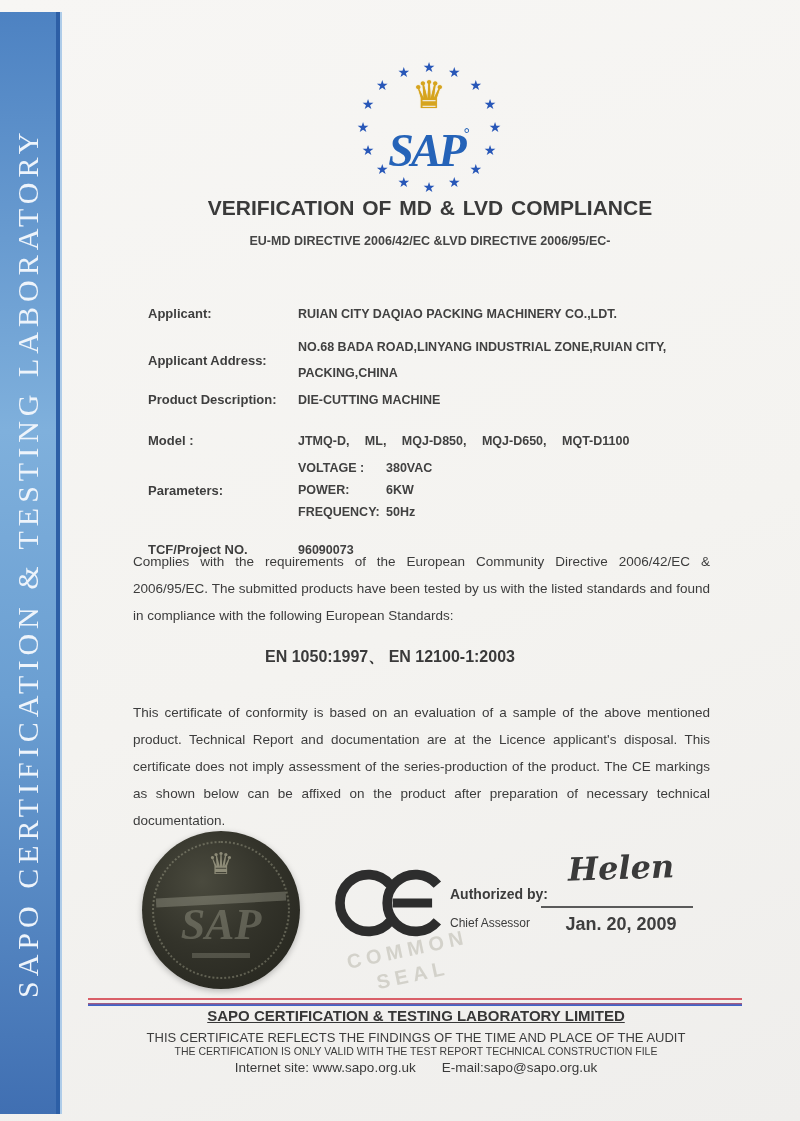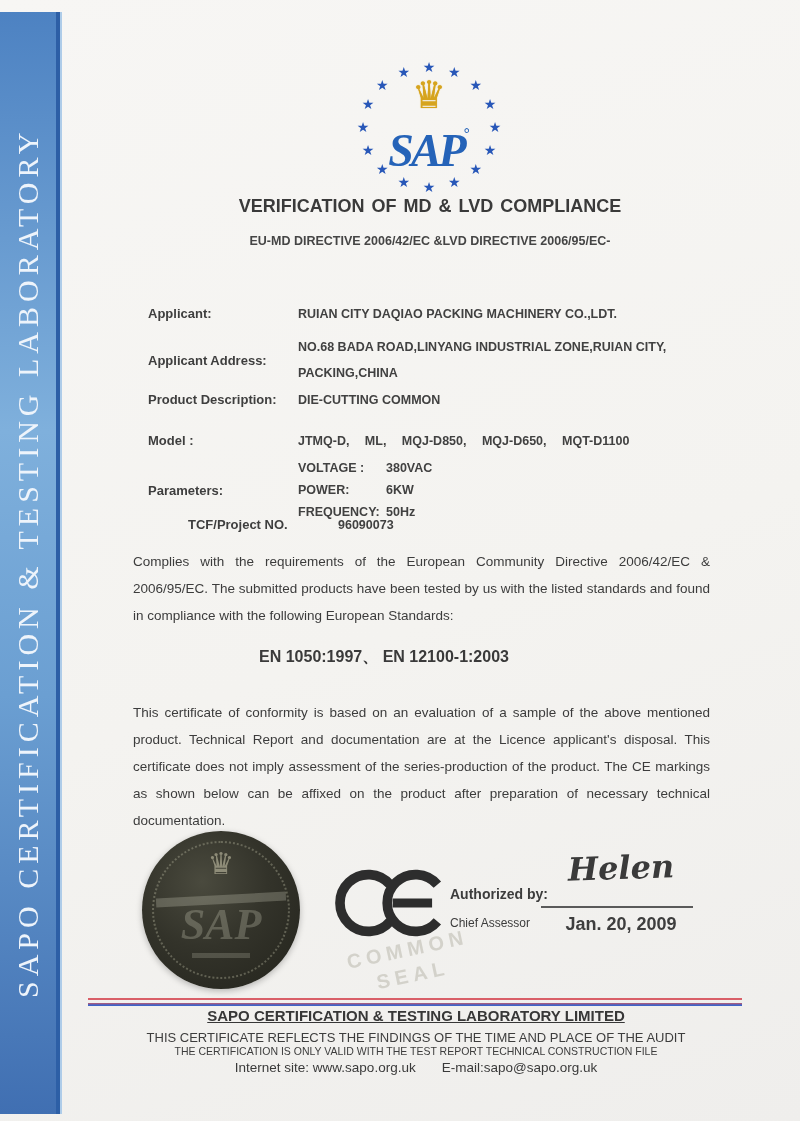--- a/index.html
+++ b/index.html
@@ -26,38 +26,38 @@
   
   .logo{position:absolute;left:356px;top:62px;width:146px;height:130px;}
   .lstar{position:absolute;font-size:14px;color:var(--star-blue);transform:translate(-50%,-50%);line-height:1;}
   .crown{position:absolute;left:50%;top:14px;transform:translateX(-50%);font-size:38px;line-height:1;color:var(--crown-gold);text-shadow:0 0 1px var(--crown-gold);}
   .sap{position:absolute;left:50%;top:64px;transform:translateX(-50%);
     font-family:"Liberation Serif","DejaVu Serif",serif;font-style:italic;font-weight:bold;
     font-size:46px;line-height:1;color:var(--logo-blue);letter-spacing:-3px;}
   .sap .ring{font-size:15px;font-style:normal;vertical-align:28px;letter-spacing:0;}
   
   .title{position:absolute;left:150px;top:196px;width:560px;text-align:center;
-    font-size:18px;font-weight:bold;color:var(--ink);word-spacing:2px;}
+    font-size:21px;font-weight:bold;color:var(--ink);word-spacing:2px;}
   .directive{position:absolute;left:150px;top:234px;width:560px;text-align:center;
     font-size:12.5px;font-weight:bold;color:#454545;}
   .certno{position:absolute;left:150px;top:261px;width:560px;text-align:center;
     font-size:12.5px;font-weight:bold;color:#454545;}
   
   .row{position:absolute;left:148px;width:562px;display:flex;}
   .row .lbl{flex:none;width:150px;font-weight:bold;font-size:13px;color:#3e3e3e;}
   .row .val{font-weight:bold;font-size:12.5px;color:#414141;line-height:26px;}
   .row.center{align-items:center;}
   .val.tight{line-height:16px;}
   .param-line{display:flex;font-weight:bold;font-size:12.5px;color:#414141;line-height:22px;}
   .param-line .pname{width:88px;flex:none;}
   .model-val{word-spacing:12px;}
   
   .para{position:absolute;left:133px;width:577px;text-align:justify;
     font-size:13.5px;line-height:27px;color:#3c3c3c;}
-  .standards{position:absolute;left:104px;top:643px;width:560px;text-align:center;
+  .standards{position:absolute;left:110px;top:643px;width:560px;text-align:center;
     font-weight:bold;font-size:16px;line-height:27px;color:#3a3a3a;}
   
   .seal{position:absolute;left:142px;top:831px;width:158px;height:158px;border-radius:50%;
     background:radial-gradient(circle at 38% 32%,#4a4a3e 0%,#33332a 45%,#23231c 100%);
     box-shadow:0 2px 6px rgba(0,0,0,.25);}
   .seal-ring{position:absolute;inset:10px;border-radius:50%;border:2px dotted rgba(195,195,170,.35);}
   .seal-crown{position:absolute;left:50%;top:18px;transform:translateX(-50%);
     font-size:30px;line-height:1;color:rgba(205,203,175,.55);}
   .seal-bar{position:absolute;left:14px;right:14px;top:64px;height:9px;
     background:rgba(205,205,185,.28);transform:rotate(-3deg);}
@@ -134,21 +134,21 @@
   <div class="row center" style="top:334px;">
     <div class="lbl">Applicant Address:</div>
     <div class="val">
       <div>NO.68 BADA ROAD,LINYANG INDUSTRIAL ZONE,RUIAN CITY,</div>
       <div>PACKING,CHINA</div>
     </div>
   </div>
 
   <div class="row" style="top:392px;">
     <div class="lbl">Product Description:</div>
-    <div class="val tight">DIE-CUTTING COMMON</div>
+    <div class="val tight">DIE-CUTTING MACHINE</div>
   </div>
 
   <div class="row" style="top:433px;">
     <div class="lbl">Model :</div>
     <div class="val tight model-val">JTMQ-D, ML, MQJ-D850, MQJ-D650, MQT-D1100</div>
   </div>
 
   <div class="row center" style="top:456px;height:68px;">
     <div class="lbl">Parameters:</div>
     <div>
@@ -160,21 +160,21 @@
         <span class="pname">POWER:</span>
         <span>6KW</span>
       </div>
       <div class="param-line">
         <span class="pname">FREQUENCY:</span>
         <span>50Hz</span>
       </div>
     </div>
   </div>
 
-  <div class="row" style="top:517px;margin-left:40px;">
+  <div class="row" style="top:542px;">
     <div class="lbl">TCF/Project NO.</div>
     <div class="val tight">96090073</div>
   </div>
 
   <div class="para" style="top:548px;">Complies with the requirements of the European Community Directive 2006/42/EC &amp; 2006/95/EC. The submitted products have been tested by us with the listed standards and found in compliance with the following European Standards:</div>
 
   <div class="standards">
     <div>EN 1050:1997、 EN 12100-1:2003</div>
   </div>
 

